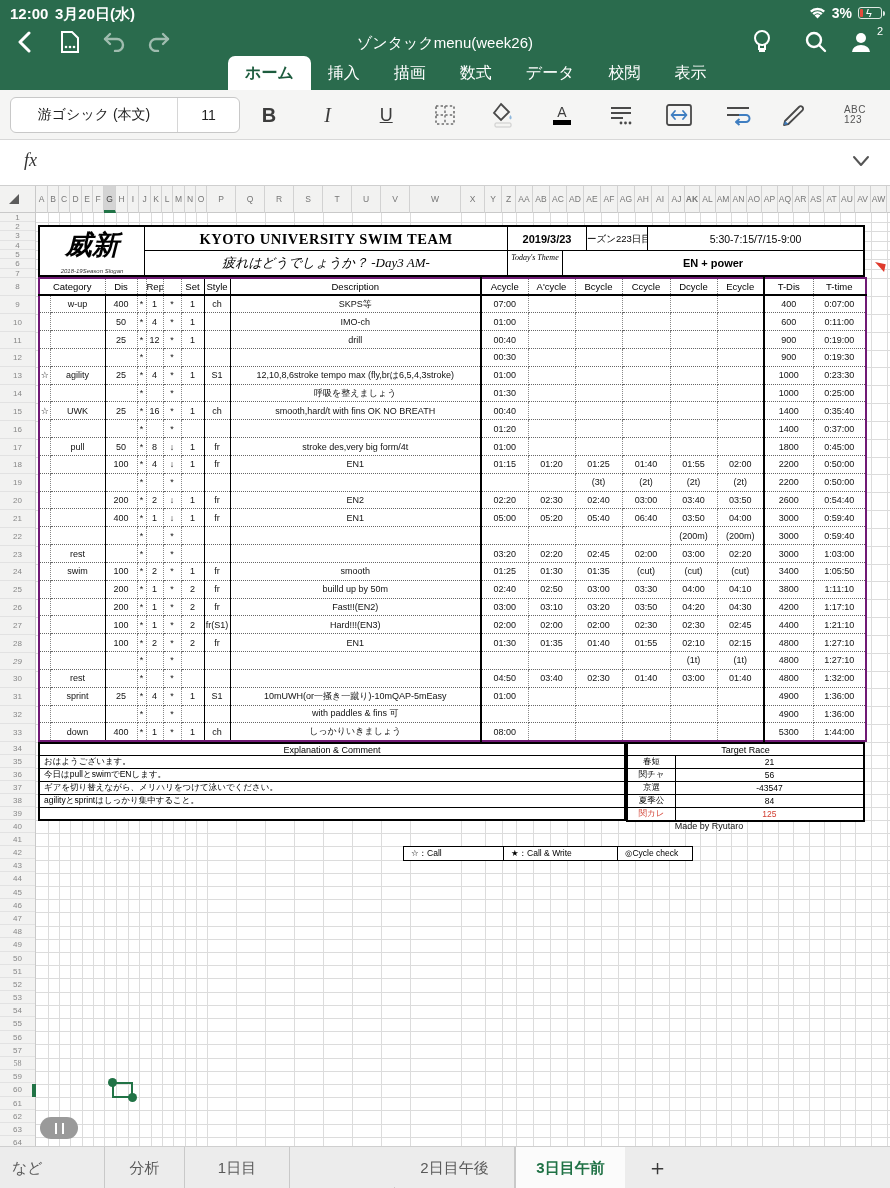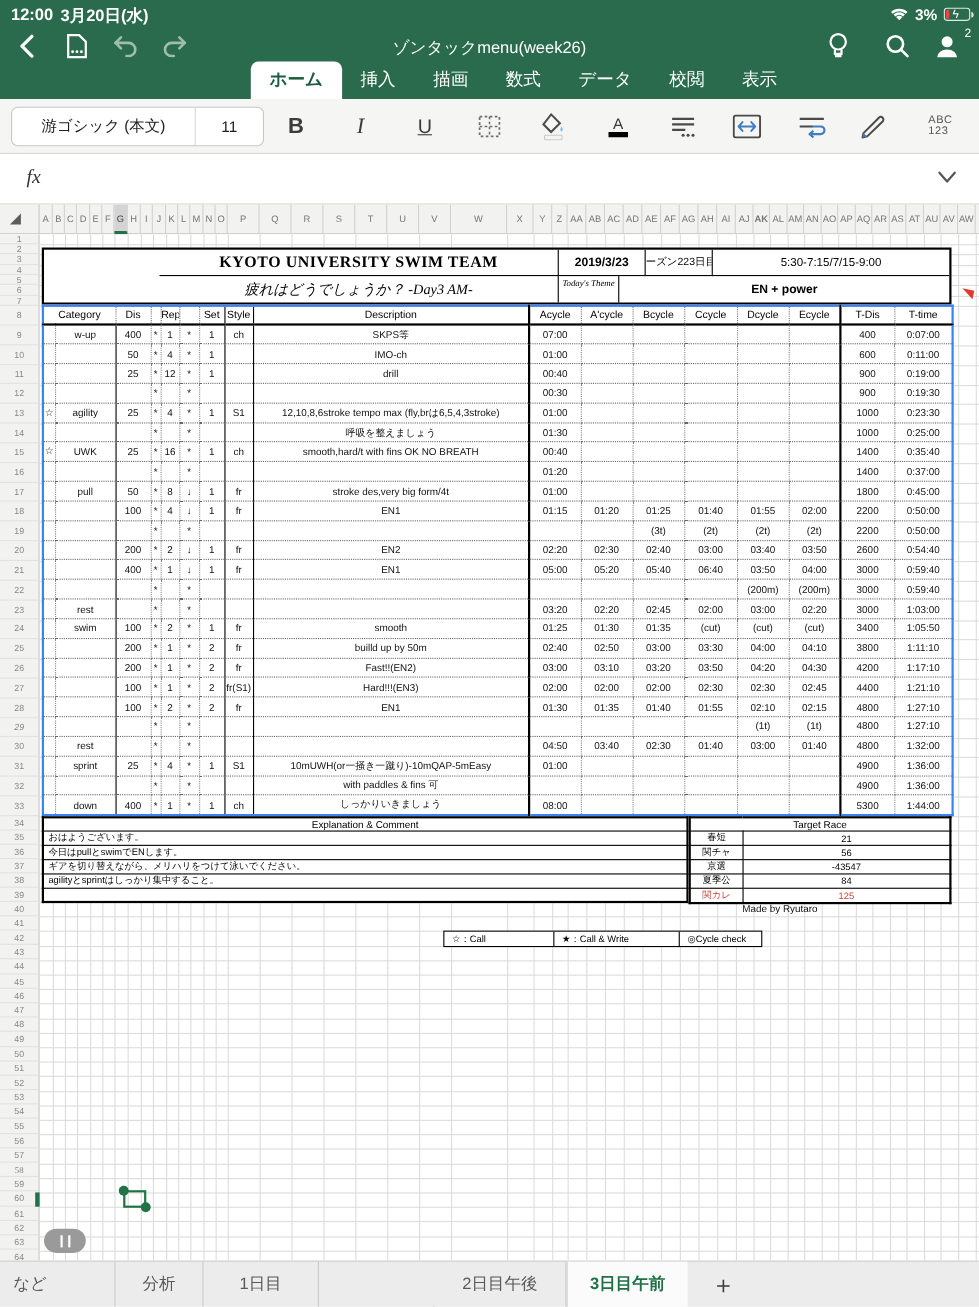--- a/index.html
+++ b/index.html
@@ -69,21 +69,21 @@
   #hb-title { position:absolute; left:105px; top:0; width:363px; height:24px; border-bottom:1px solid #000; border-right:1px solid #000;
     text-align:center; line-height:24px; font-family:"Liberation Serif",serif; font-weight:bold; font-size:14.5px; letter-spacing:.5px; }
   #hb-date { position:absolute; left:468px; top:0; width:79px; height:24px; border-bottom:1px solid #000; border-right:1px solid #000; text-align:center; line-height:24px; font-weight:bold; font-size:11px; }
   #hb-season { position:absolute; left:547px; top:0; width:61px; height:24px; border-bottom:1px solid #000; border-right:1px solid #000; line-height:24px; font-size:9.5px; white-space:nowrap; overflow:hidden; }
   #hb-time { position:absolute; left:608px; top:0; width:215px; height:24px; border-bottom:1px solid #000; text-align:center; line-height:24px; font-size:10.5px; }
   #hb-subtitle { position:absolute; left:105px; top:24px; width:363px; height:24px; border-right:1px solid #000; text-align:center; line-height:24px; font-family:Liberation Serif, serif; font-style:italic; font-size:13px; }
   #hb-theme-label { position:absolute; left:468px; top:24px; width:55px; height:24px; border-right:1px solid #000; text-align:center; font-family:"Liberation Serif",serif; font-style:italic; font-size:8px; line-height:11px; padding-top:1px; }
   #hb-theme { position:absolute; left:523px; top:24px; width:300px; height:24px; text-align:center; line-height:24px; font-weight:bold; font-size:11px; }
 
   
-  #main-table { left:38px; top:277px; width:827px; border-collapse:collapse; table-layout:fixed; background:#fff; border:2px solid #3b82f6; }
+  #main-table { left:38px; top:277px; width:827px; border-collapse:collapse; table-layout:fixed; background:#fff; border:2px solid #701a75; }
   #main-table th { height:17px; font-weight:normal; font-size:9.5px; border-bottom:2px solid #000; border-right:1px dotted #777; overflow:hidden; white-space:nowrap; }
   #main-table td { height:17.84px; font-size:9px; text-align:center; border-bottom:1px dotted #666; border-right:1px dotted #888; overflow:hidden; white-space:nowrap; color:#111; }
   #main-table td:nth-child(2), #main-table td:nth-child(7), #main-table td:nth-child(8),
   #main-table th.s { border-right:1px solid #000; }
   #main-table td:nth-child(9), #main-table th.t { border-right:2px solid #000; }
   #main-table td:nth-child(15) { border-right:2px solid #000; }
   #main-table td:nth-child(17), #main-table th:last-child { border-right:none; }
 
   
   #comments-table { left:38px; top:742px; width:588px; border-collapse:collapse; table-layout:fixed; background:#fff; border:2px solid #000; }
@@ -514,20 +514,24 @@
       <div class="row-number" style="height: 13.2px; line-height: 13.2px;">59</div>
       <div class="row-number" style="height: 13.2px; line-height: 13.2px;">60</div>
       <div class="row-number" style="height: 13.2px; line-height: 13.2px;">61</div>
       <div class="row-number" style="height: 13.2px; line-height: 13.2px;">62</div>
       <div class="row-number" style="height: 13.2px; line-height: 13.2px;">63</div>
       <div class="row-number" style="height: 13.2px; line-height: 13.2px;">64</div>
     </div>
 </div>
 
 <div id="header-box" class="abs">
+  <div id="hb-logo">
+    <div id="hb-logo-text">威新</div>
+    <div id="hb-slogan">2018-19Season Slogan</div>
+  </div>
   <div id="hb-title">KYOTO UNIVERSITY SWIM TEAM</div>
   <div id="hb-date">2019/3/23</div>
   <div id="hb-season">ーズン223日目</div>
   <div id="hb-time">5:30-7:15/7/15-9:00</div>
   <div id="hb-subtitle">疲れはどうでしょうか？ -Day3 AM-</div>
   <div id="hb-theme-label">Today's Theme</div>
   <div id="hb-theme">EN + power</div>
 </div>
 
 <table id="main-table" class="abs">

